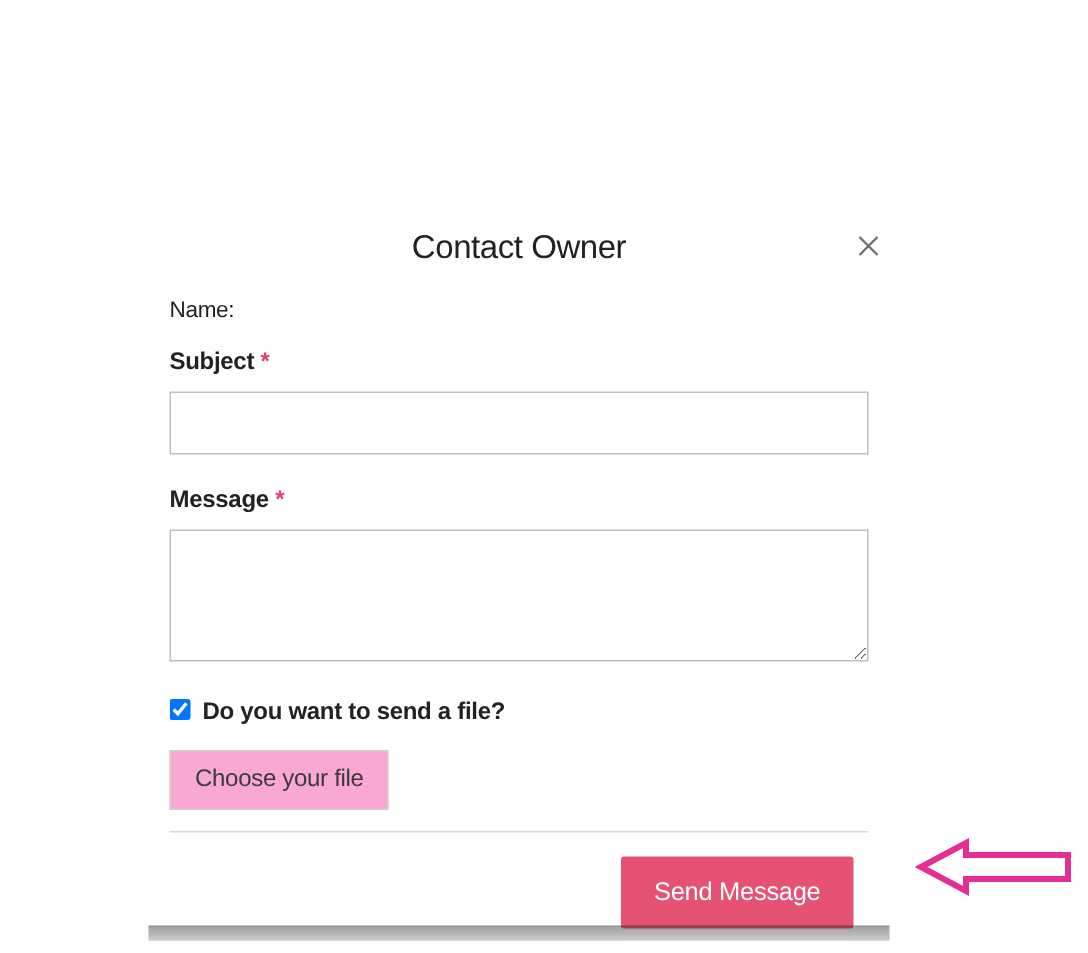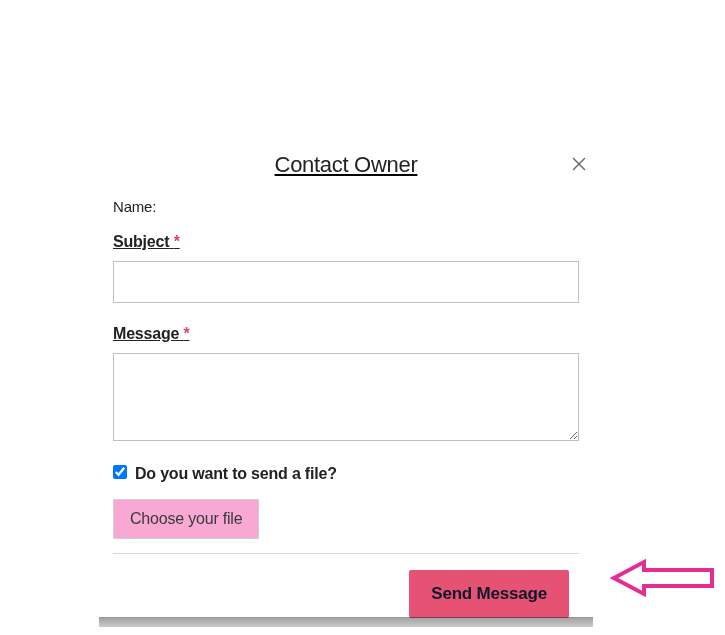--- a/index.html
+++ b/index.html
@@ -18,21 +18,20 @@
     .modal {
       position: absolute;
       left: 99px;
       top: 138px;
       width: 494px;
       background: #fff;
     }
     .modal-header {
       position: relative;
       padding: 14px 0 20px 0;
-      text-decoration: underline;
     }
     .modal-title {
       text-align: center;
       font-size: 22px;
       font-weight: 500;
       color: #222;
       letter-spacing: -0.3px;
     }
     .close-icon {
       position: absolute;
@@ -56,21 +55,20 @@
       font-weight: 500;
       margin-bottom: 18px;
       letter-spacing: -0.2px;
     }
     .field-label {
       font-size: 16px;
       font-weight: 600;
       color: #222;
       margin-bottom: 10px;
       letter-spacing: -0.2px;
-      text-decoration: underline;
     }
     .required {
       color: #e0426a;
       font-weight: 600;
     }
     .text-input {
       width: 100%;
       height: 42px;
       border: 1px solid #bfbfbf;
       background: #fff;
@@ -120,25 +118,25 @@
       border-top: 1px solid #d8d8d8;
       margin-top: 14px;
     }
     .modal-footer {
       display: flex;
       justify-content: flex-end;
       padding: 16px 24px 0 14px;
     }
     .send-button {
       background: #e55274;
-      color: #0f172a;
+      color: #ffffff;
       border: none;
       padding: 14px 22px;
       font-size: 17px;
-      font-weight: 700;
+      font-weight: 400;
       cursor: pointer;
       border-radius: 2px;
       letter-spacing: -0.2px;
     }
     .arrow-annotation {
       position: absolute;
       left: 610px;
       top: 558px;
     }
     .arrow-annotation svg {

